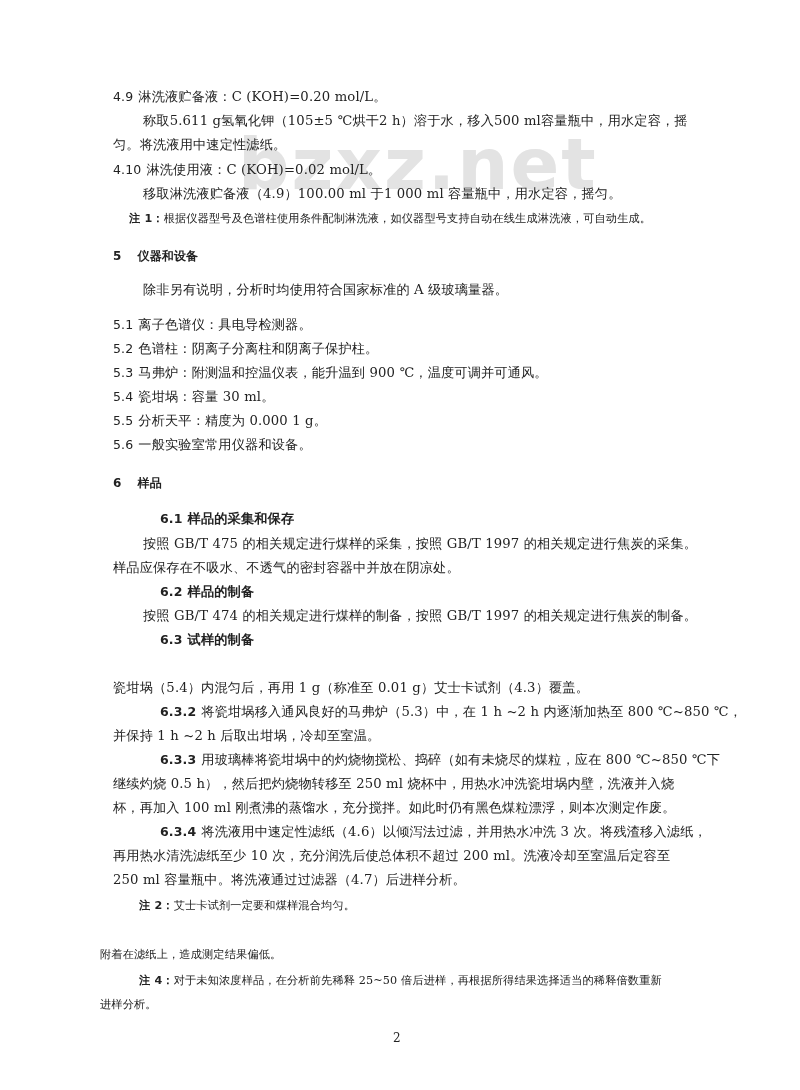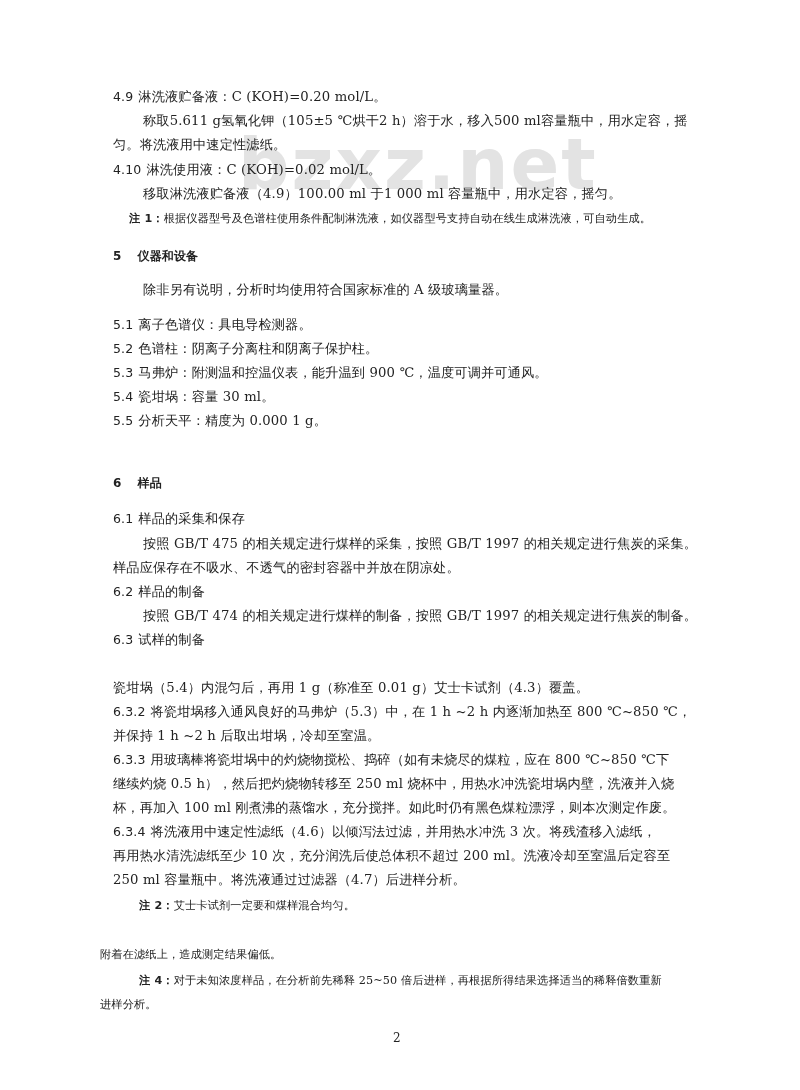--- a/index.html
+++ b/index.html
@@ -10,21 +10,21 @@
                font-weight: bold; font-size: 72px; letter-spacing: 2px; color: #e3e3e3; line-height: 1; z-index: 0;
                user-select: none; }
   .line { position: absolute; font-size: 13.2px; line-height: 18px; white-space: nowrap; z-index: 1; letter-spacing: 0.15px; text-align: center; }
   .l0 { left: 113px; }
   .l1 { left: 143px; }
   .note { font-size: 11.2px; }
   .note-l1 { left: 129px; }
   .note-l2 { left: 139px; }
   .note-l0 { left: 100px; }
   .num { font-family: "DejaVu Sans", "Liberation Sans", sans-serif; font-size: 12.5px; margin-right: 5px; }
-  .h { font-family: "DejaVu Sans", "Liberation Sans", sans-serif; font-weight: normal; }
+  .h { font-family: "DejaVu Sans", "Liberation Sans", sans-serif; font-weight: bold; margin-left: 47px; }
   .h-sec { font-family: "DejaVu Sans", "Liberation Sans", sans-serif; font-weight: bold; font-size: 12px; }
   .sec-num { margin-right: 16px; }
   .note-label { font-family: "DejaVu Sans", "Liberation Sans", sans-serif; font-weight: bold; margin-top: 40px; }
   .page-num { position: absolute; left: 393px; top: 1031px; font-size: 12px; }
 </style>
 </head>
 <body>
 
 <div class="page">
 
@@ -56,20 +56,23 @@
     <span class="num">5.2</span><span>色谱柱：阴离子分离柱和阴离子保护柱。</span>
   </div>
   <div class="line l0" style="top:364px">
     <span class="num">5.3</span><span>马弗炉：附测温和控温仪表，能升温到 900 ℃，温度可调并可通风。</span>
   </div>
   <div class="line l0" style="top:388px">
     <span class="num">5.4</span><span>瓷坩埚：容量 30 ml。</span>
   </div>
   <div class="line l0" style="top:412px">
     <span class="num">5.5</span><span>分析天平：精度为 0.000 1 g。</span>
+  </div>
+  <div class="line l0" style="top:436px">
+    <span class="num">5.6</span><span>一般实验室常用仪器和设备。</span>
   </div>
 
   <div class="line l0 h-sec" style="top:474px">
     <span class="sec-num">6</span><span>样品</span>
   </div>
 
   <div class="line l0 h" style="top:510px">
     <span class="num">6.1</span><span>样品的采集和保存</span>
   </div>
   <div class="line l1" style="top:535px">按照 GB/T 475 的相关规定进行煤样的采集，按照 GB/T 1997 的相关规定进行焦炭的采集。</div>

